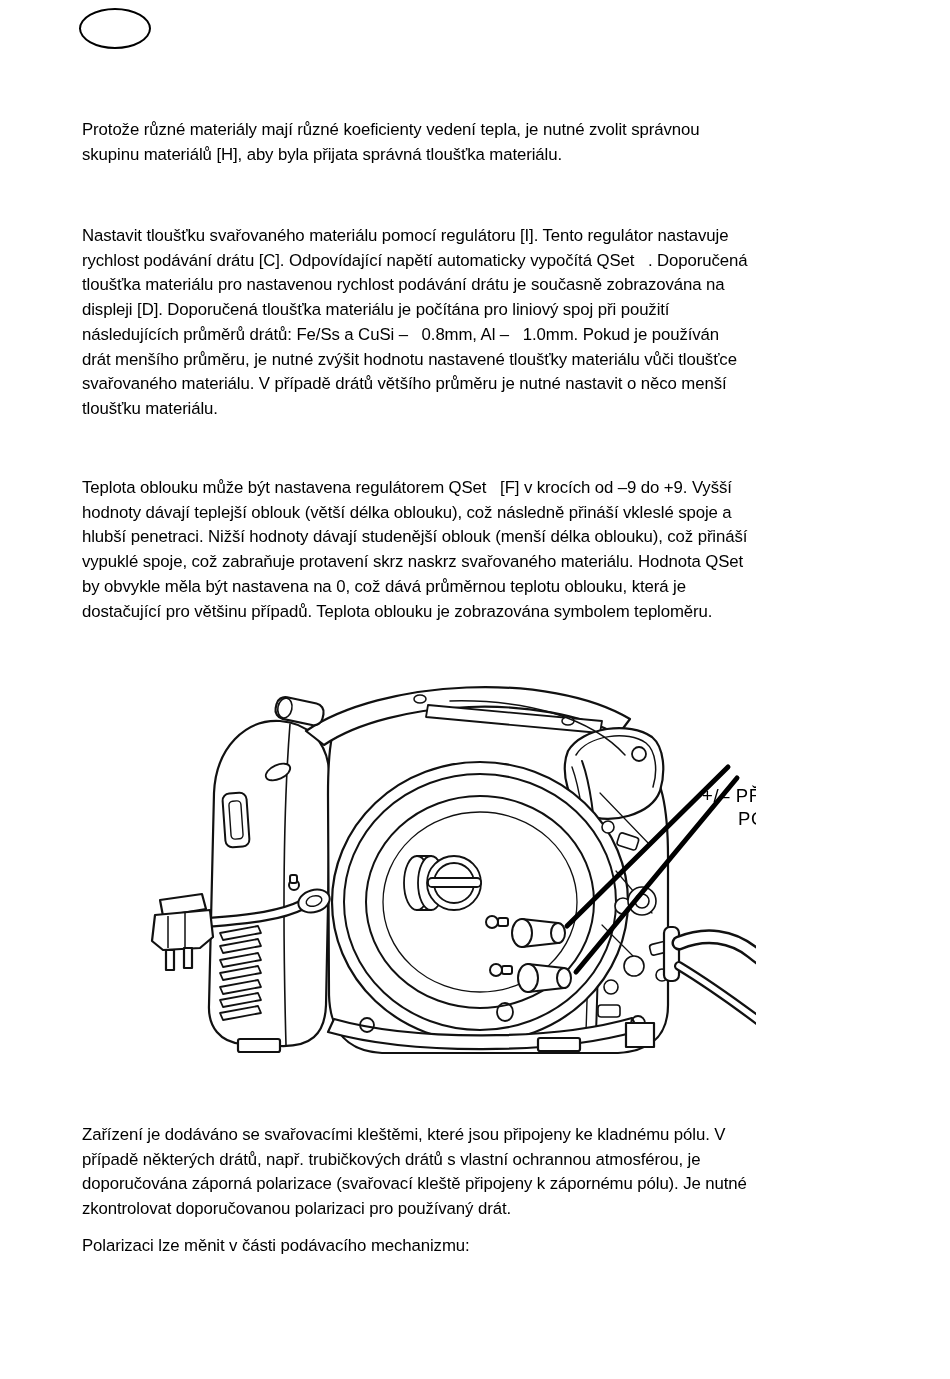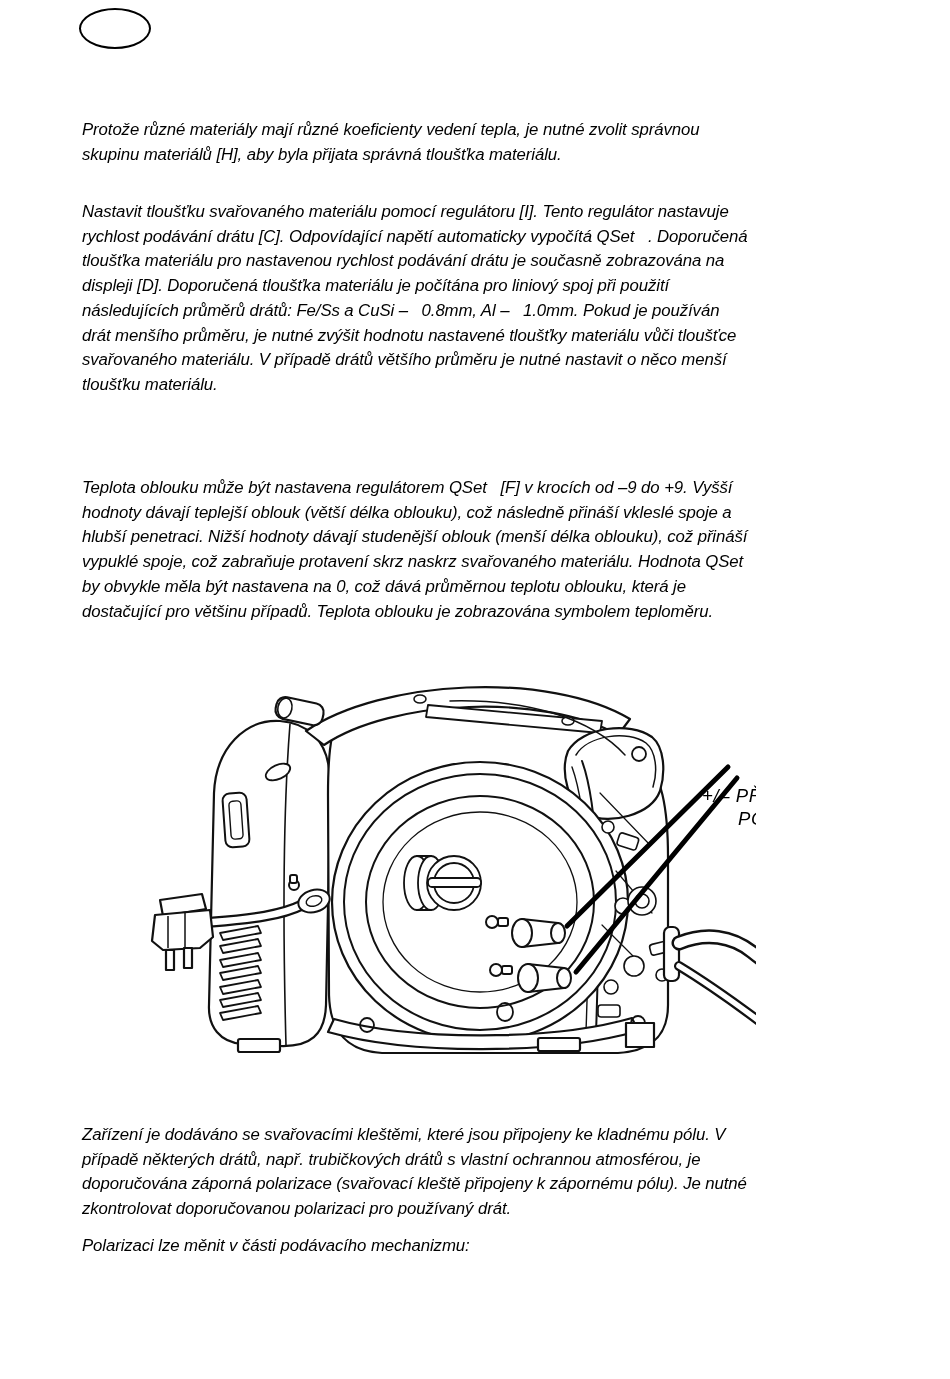--- a/index.html
+++ b/index.html
@@ -3,35 +3,34 @@
 <meta charset="utf-8">
 <style>
   html,body{margin:0;padding:0;background:#fff;}
   .page{
     position:relative;
     width:756px;height:1379px;
     background:#ffffff;
     font-family:"Liberation Sans","DejaVu Sans",sans-serif;
     color:#000;
     overflow:hidden;
-    font-style:italic;
   }
   .logo-oval{
     position:absolute;left:79px;top:8px;
     width:68px;height:37px;
     border:2.5px solid #000;border-radius:50%;
   }
   .para{
     position:absolute;left:82px;width:840px;
     font-size:16.8px;line-height:24.7px;
     letter-spacing:-0.1px;
     white-space:pre-wrap;
   }
   .p1{top:118px}
-  .p2{top:200px}
+  .p2{top:224px}
   .p3{top:476px}
   .p4{top:1123px}
   .p5{top:1234px}
   .list-row{
     position:absolute;left:84px;top:1275px;width:800px;
     font-size:16.8px;line-height:24.7px;letter-spacing:-0.1px;
   }
   .list-num{display:inline-block;width:36px;}
   .figure{position:absolute;left:0;top:0;width:950px;height:1379px;pointer-events:none;}
   .machine-svg{position:absolute;left:130px;top:675px;}

